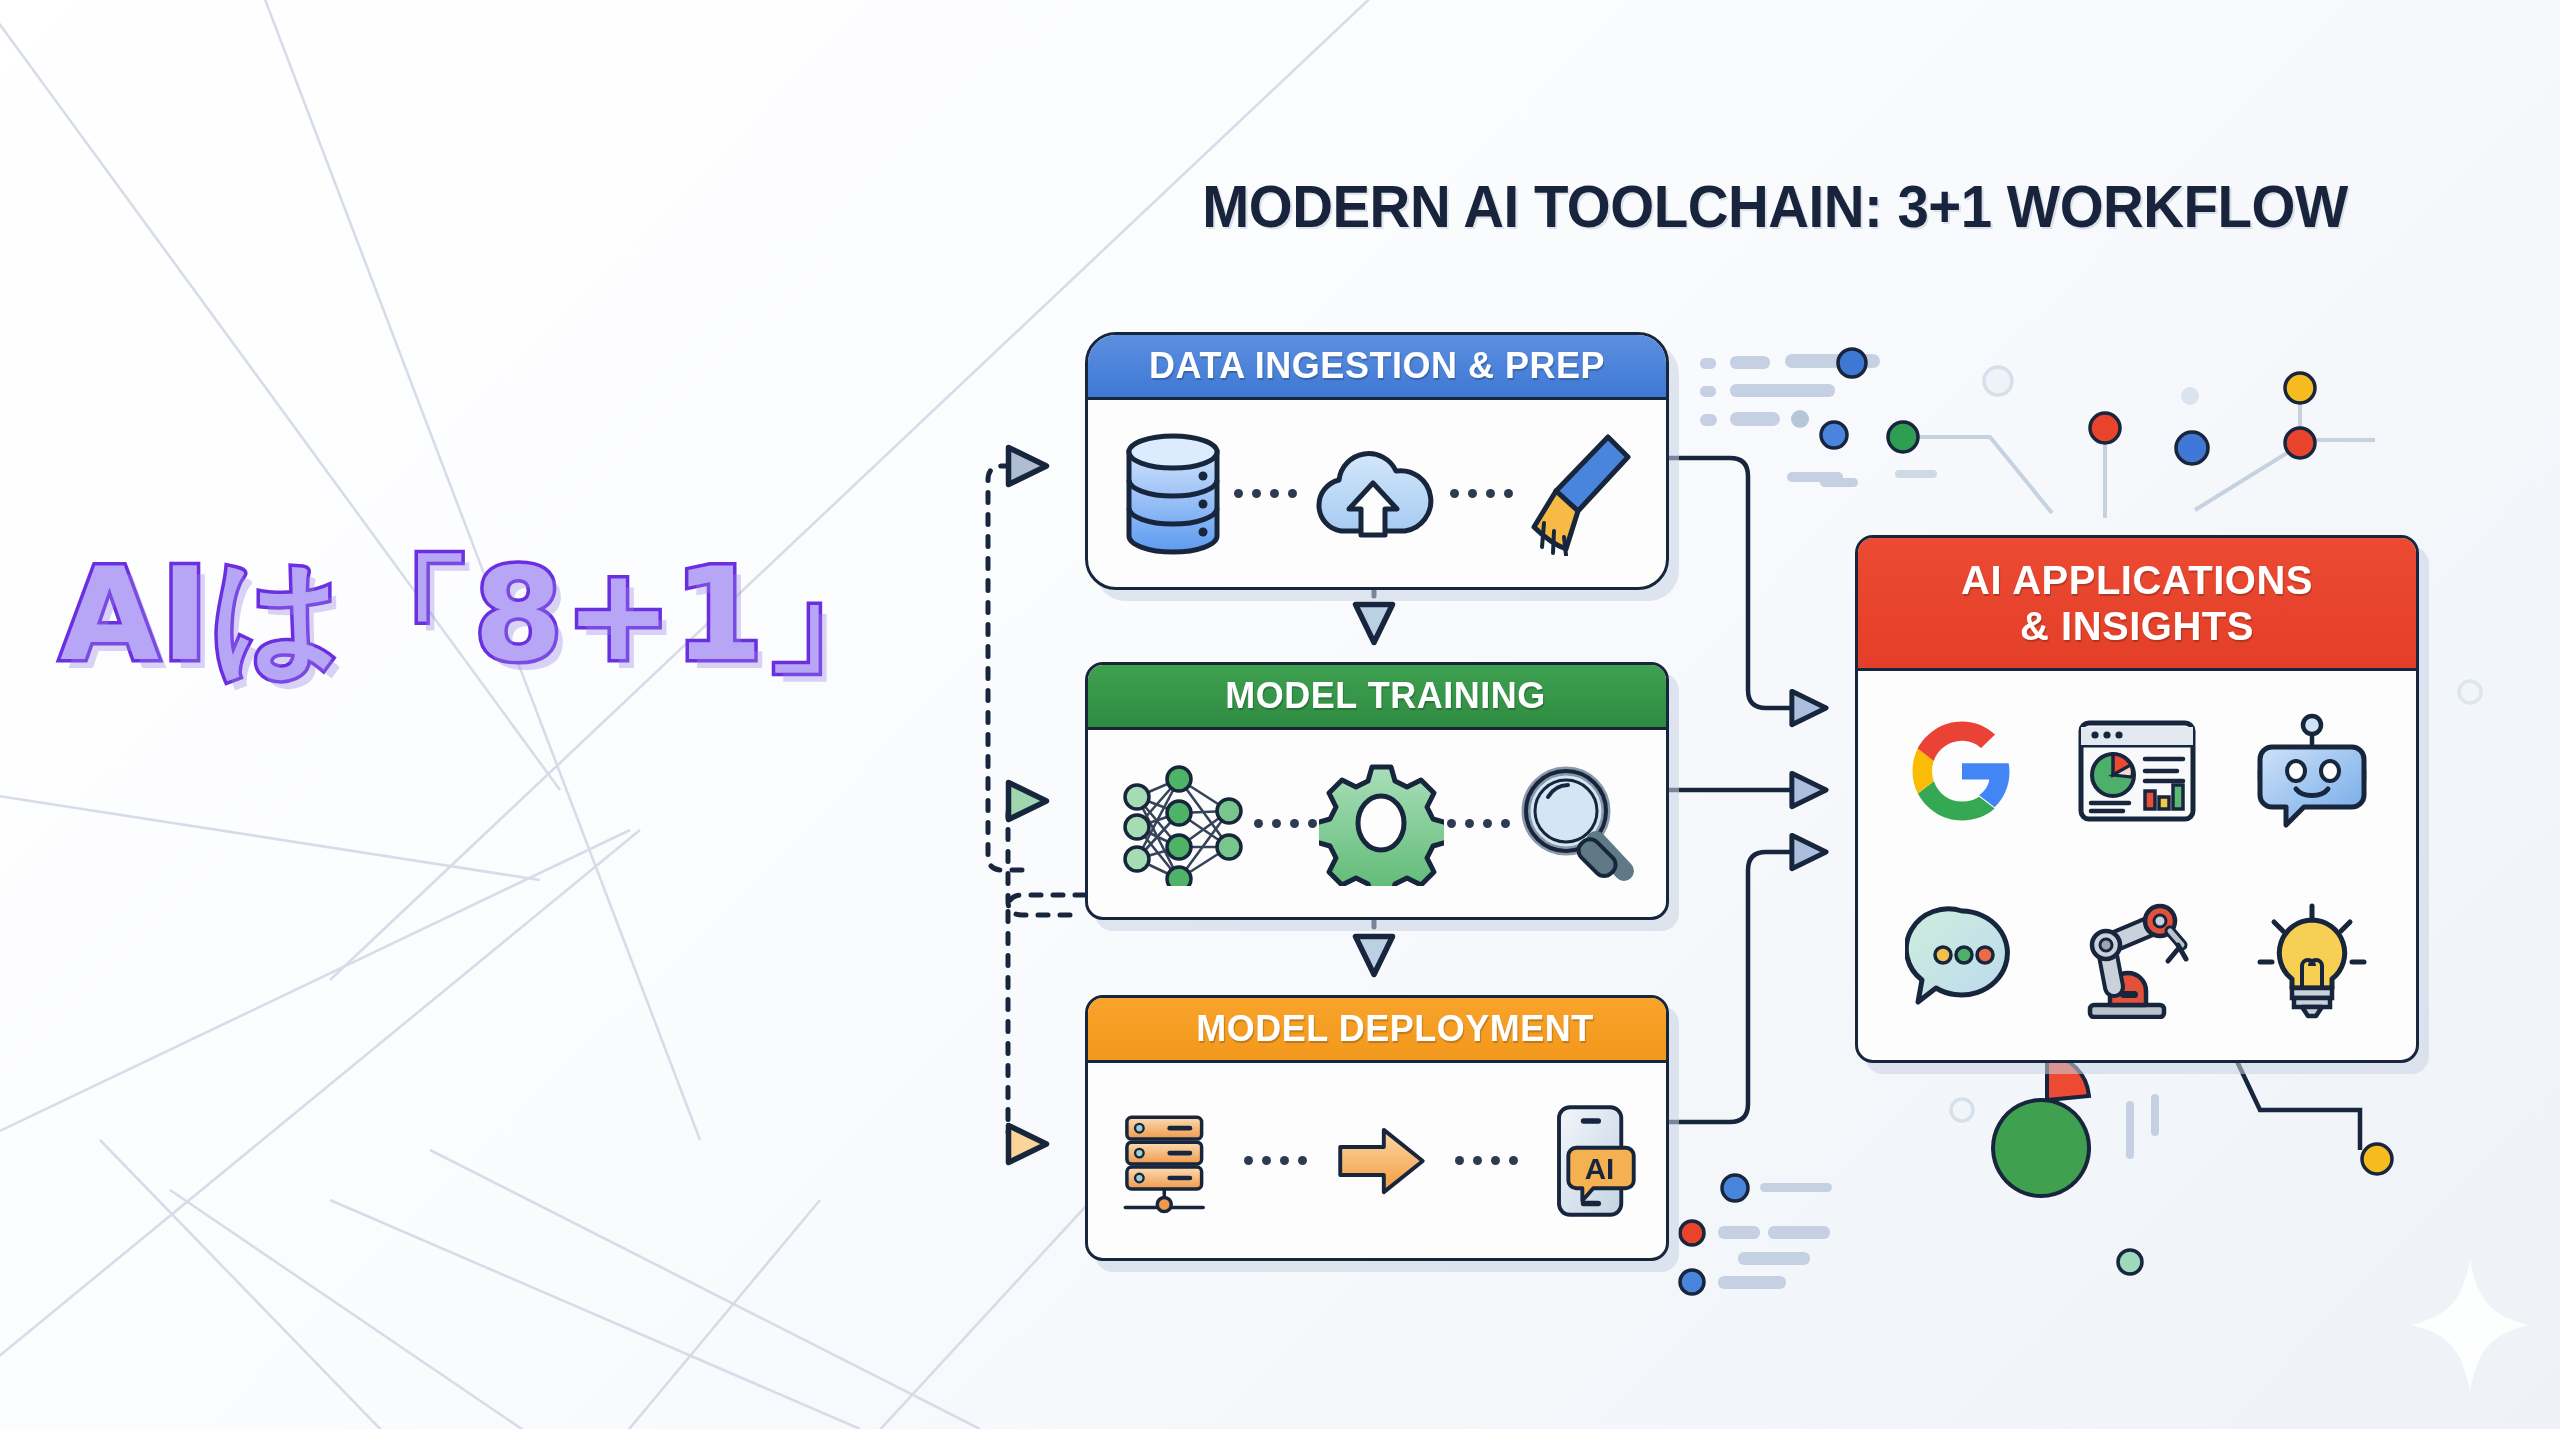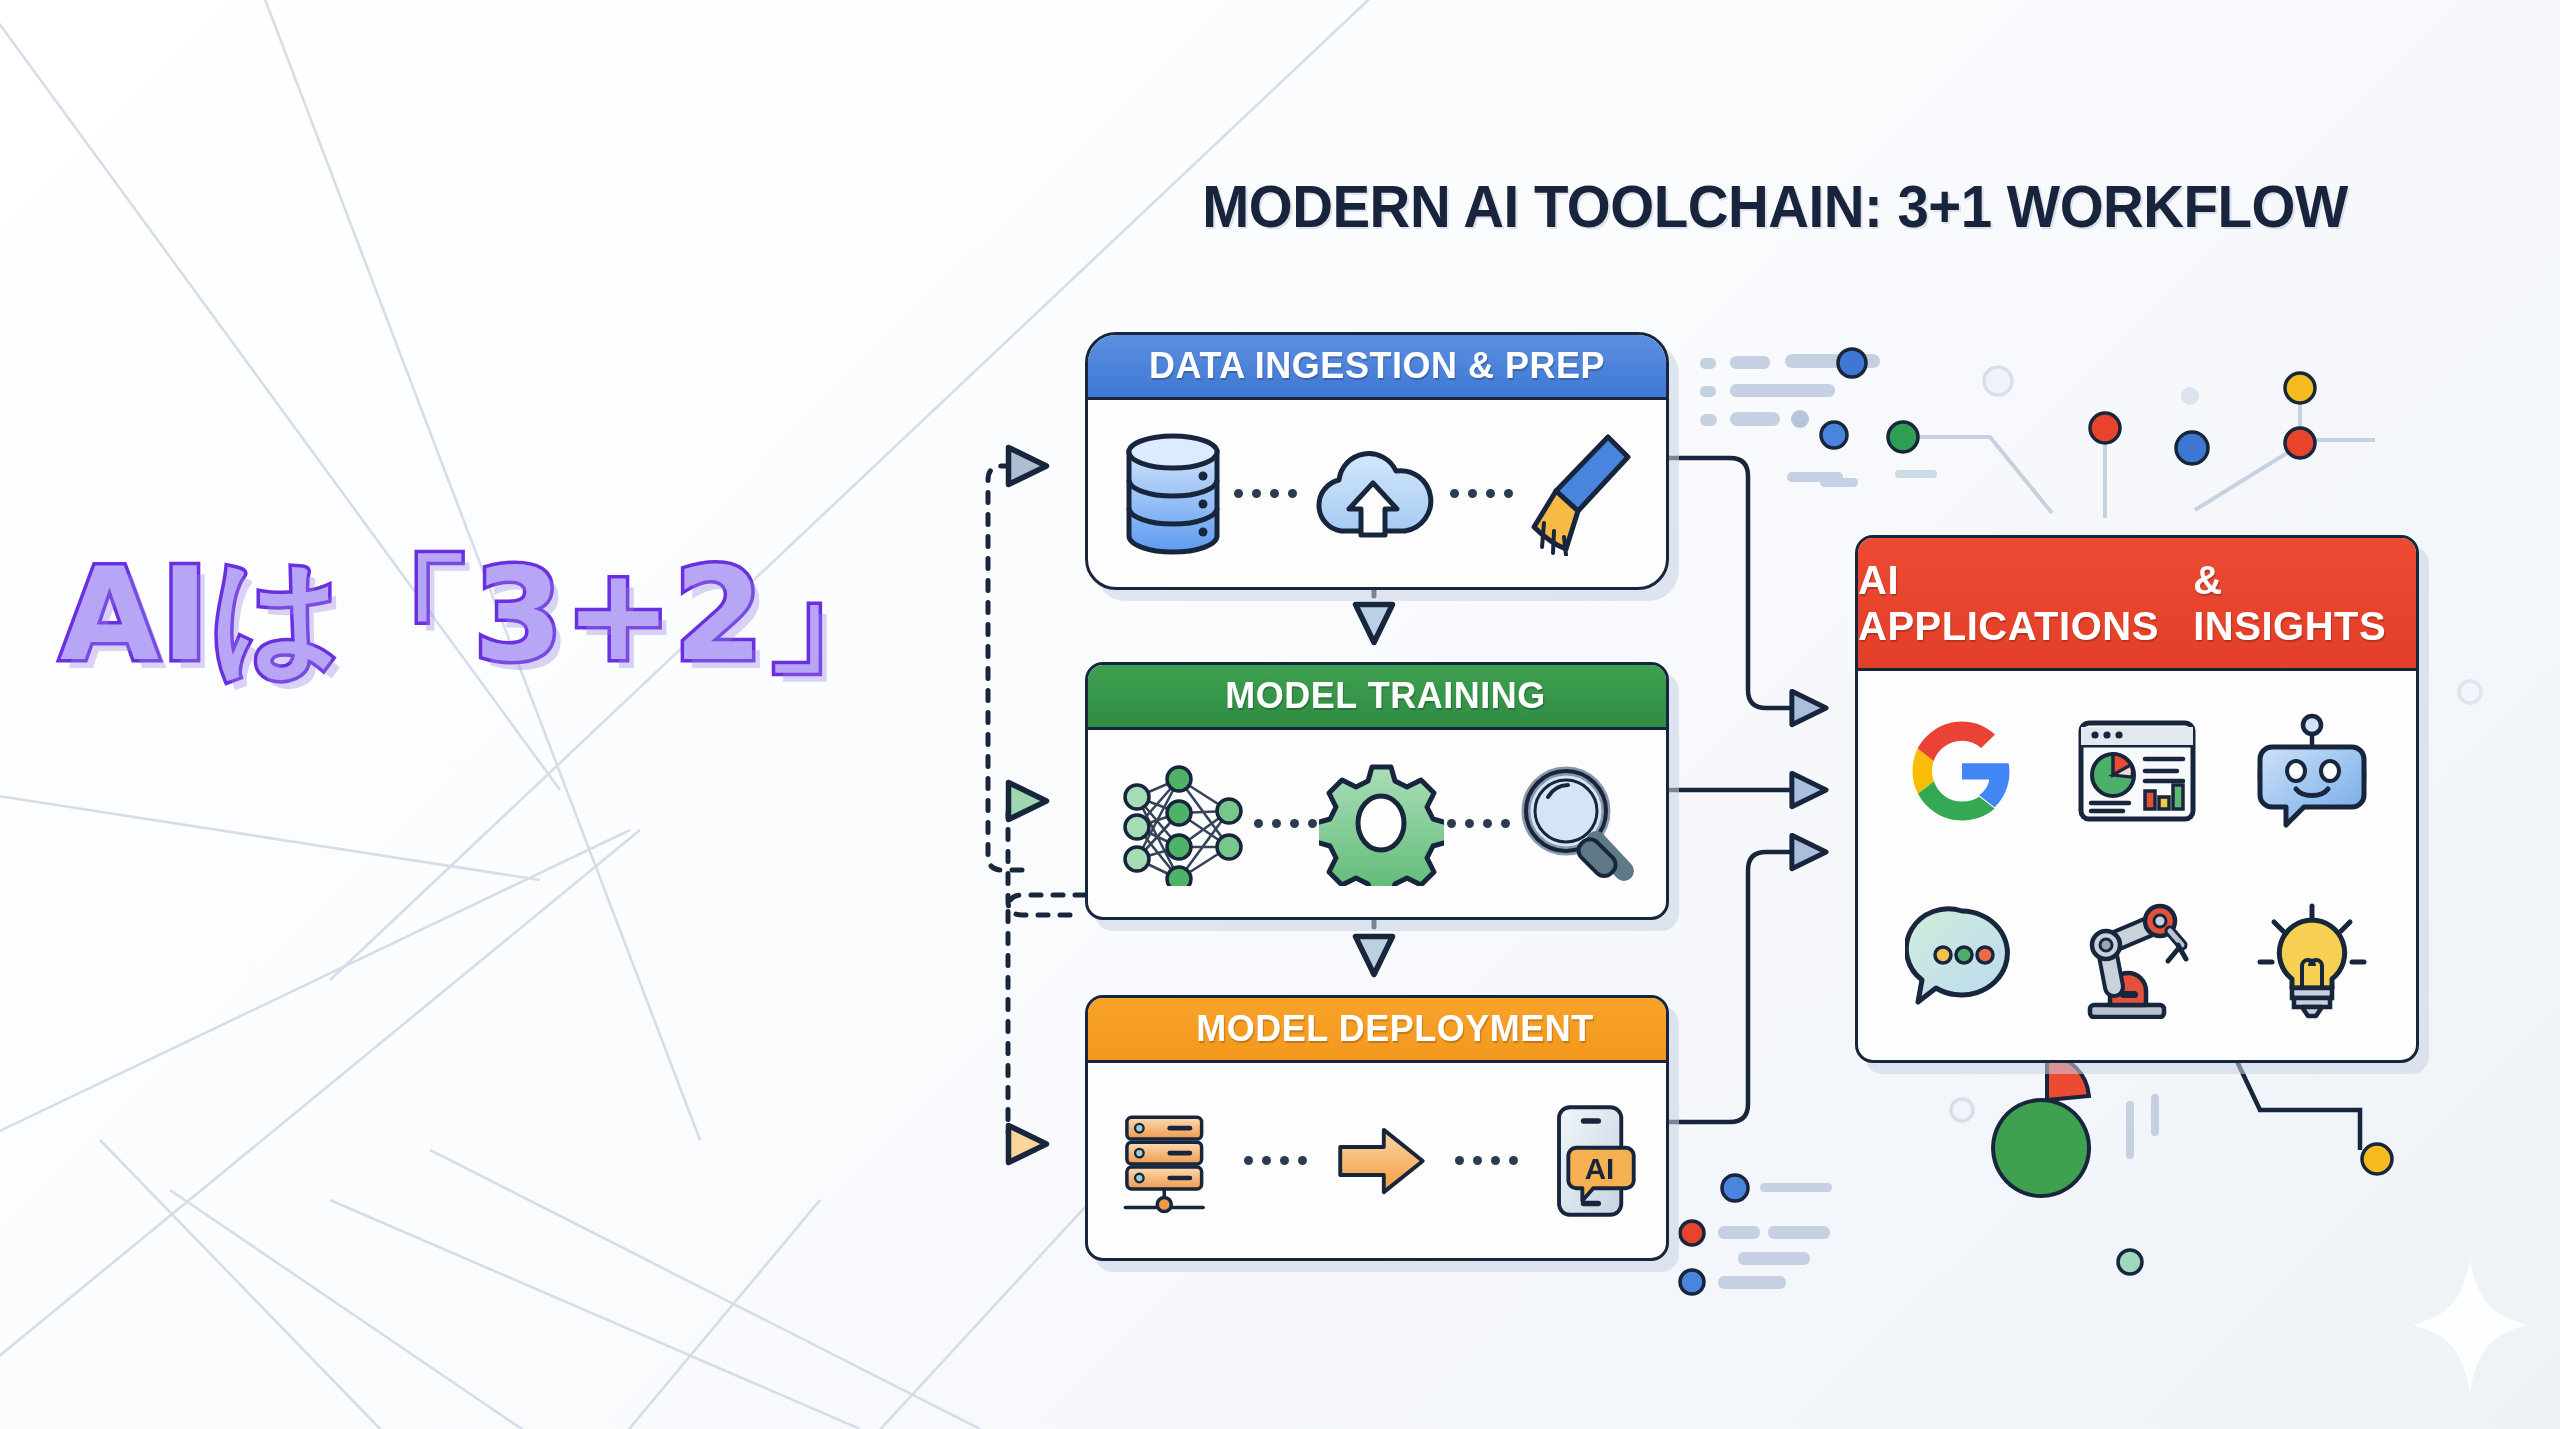--- a/index.html
+++ b/index.html
@@ -70,21 +70,21 @@
   #card-training .card-header{background:linear-gradient(180deg,#3fa050 0%,#2e8c42 100%);padding-left:17px;}
   #card-training .card-body{height:187px;}
 
   #card-deployment{left:1085px;top:995px;width:578px;height:260px;}
   #card-deployment .card-header{background:linear-gradient(180deg,#f9a32b 0%,#f2981c 100%);padding-left:36px;}
   #card-deployment .card-body{height:195px;gap:27px;}
 
   #card-apps{left:1855px;top:535px;width:558px;height:522px;}
   #card-apps .card-header{
     background:linear-gradient(180deg,#ec4a33 0%,#e43f28 100%);
-    height:130px;flex-direction:row;line-height:1.15;font-size:40px;
+    height:130px;flex-direction:column;line-height:1.15;font-size:40px;
   }
   #apps-grid{
     height:389px;display:grid;grid-template-columns:repeat(3,1fr);
     grid-template-rows:repeat(2,1fr);align-items:center;justify-items:center;
     padding:6px 16px;box-sizing:border-box;
   }
 
   
   .abs-svg{position:absolute;pointer-events:none;}
 </style>
@@ -105,21 +105,21 @@
     <path d="M 430 1150 L 980 1429"></path>
     <path d="M 760 1560 L 1110 1180"></path>
     <path d="M 620 1440 L 820 1200"></path>
   </g>
   <g fill="#ffffff" opacity=".85">
     <path d="M2470 1260 C2478 1300 2490 1315 2528 1325 C2490 1335 2478 1350 2470 1392 C2462 1350 2450 1335 2412 1325 C2450 1315 2462 1300 2470 1260 Z"></path>
   </g>
 </svg>
 
 <div id="jp-headline">
-  <span class="jp-text">AIは「3+2」</span>
+  <span class="jp-text">AIは「8+1」</span>
 </div>
 
 <div id="diagram-title">MODERN AI TOOLCHAIN: 3+1 WORKFLOW</div>
 
 <svg class="abs-svg" style="left:0;top:0;width:2560px;height:1429px;" viewBox="0 0 2560 1429">
   <defs>
     <marker id="tri-gray" markerWidth="9" markerHeight="9" refX="7.5" refY="4.5" orient="auto">
       <path d="M0.8,0.8 L8.4,4.5 L0.8,8.2 Z" fill="#aebdd2" stroke="#17263d" stroke-width="1.1" stroke-linejoin="round"></path>
     </marker>
     <marker id="tri-green" markerWidth="9" markerHeight="9" refX="7.5" refY="4.5" orient="auto">

